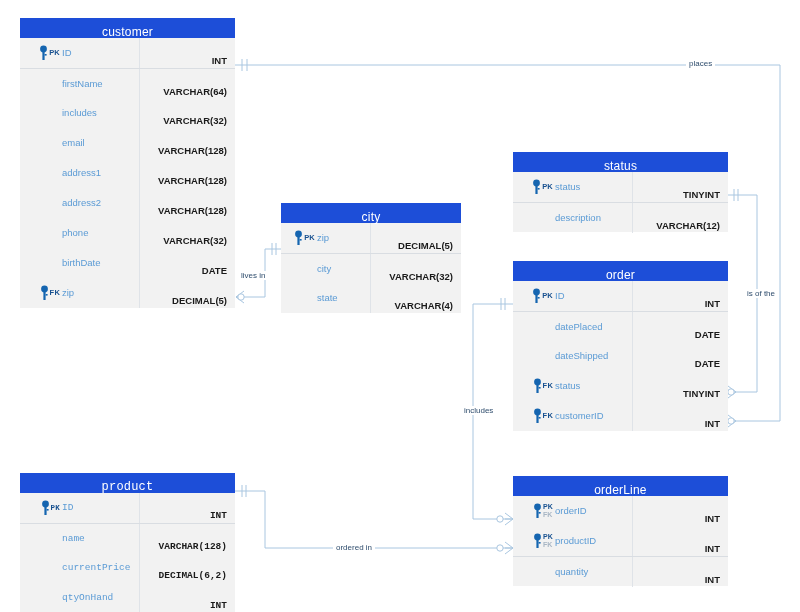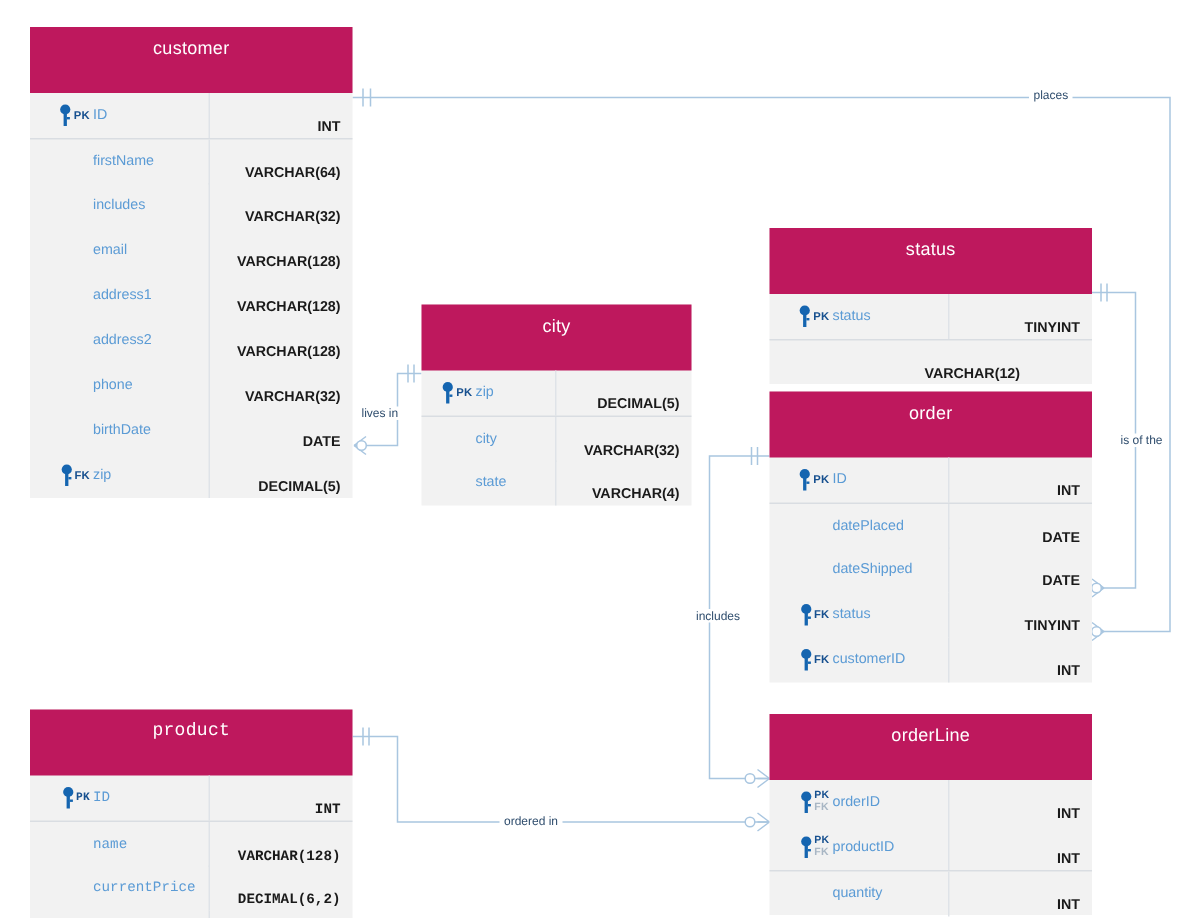--- a/index.html
+++ b/index.html
@@ -12,26 +12,26 @@
   }
   #canvas{position:absolute;left:0;top:0;width:800px;height:612px;}
   svg.links{position:absolute;left:0;top:0;width:800px;height:612px;pointer-events:none;}
 
   .entity{
     position:absolute;
     background:#f2f2f2;
     box-sizing:border-box;
   }
   .entity-header{
-    background:#be185d;
+    background:#1d4ed8;
     color:#ffffff;
     font-size:12px;
     text-align:center;
     line-height:28px;
-    height:44px;
+    height:20px;
     letter-spacing:.2px;
   }
   .entity-rows{position:relative;}
   .row{
     position:relative;
     height:30px;
     display:flex;
     align-items:center;
     box-sizing:border-box;
   }
@@ -279,20 +279,21 @@
             <div class="keylabels">
                 <span class="klab single">PK</span>
               </div>
           </div>
         </div>
         <div class="col-name">status</div>
         <div class="col-type">TINYINT</div>
       </div>
       <div class="row sep">
         <div class="col-key"></div>
+        <div class="col-name">description</div>
         <div class="col-type">VARCHAR(12)</div>
       </div>
     </div>
   </div>
 
   <div class="entity" id="ent-order">
     <div class="entity-header">order</div>
     <div class="entity-rows">
       <div class="row">
         <div class="col-key">

